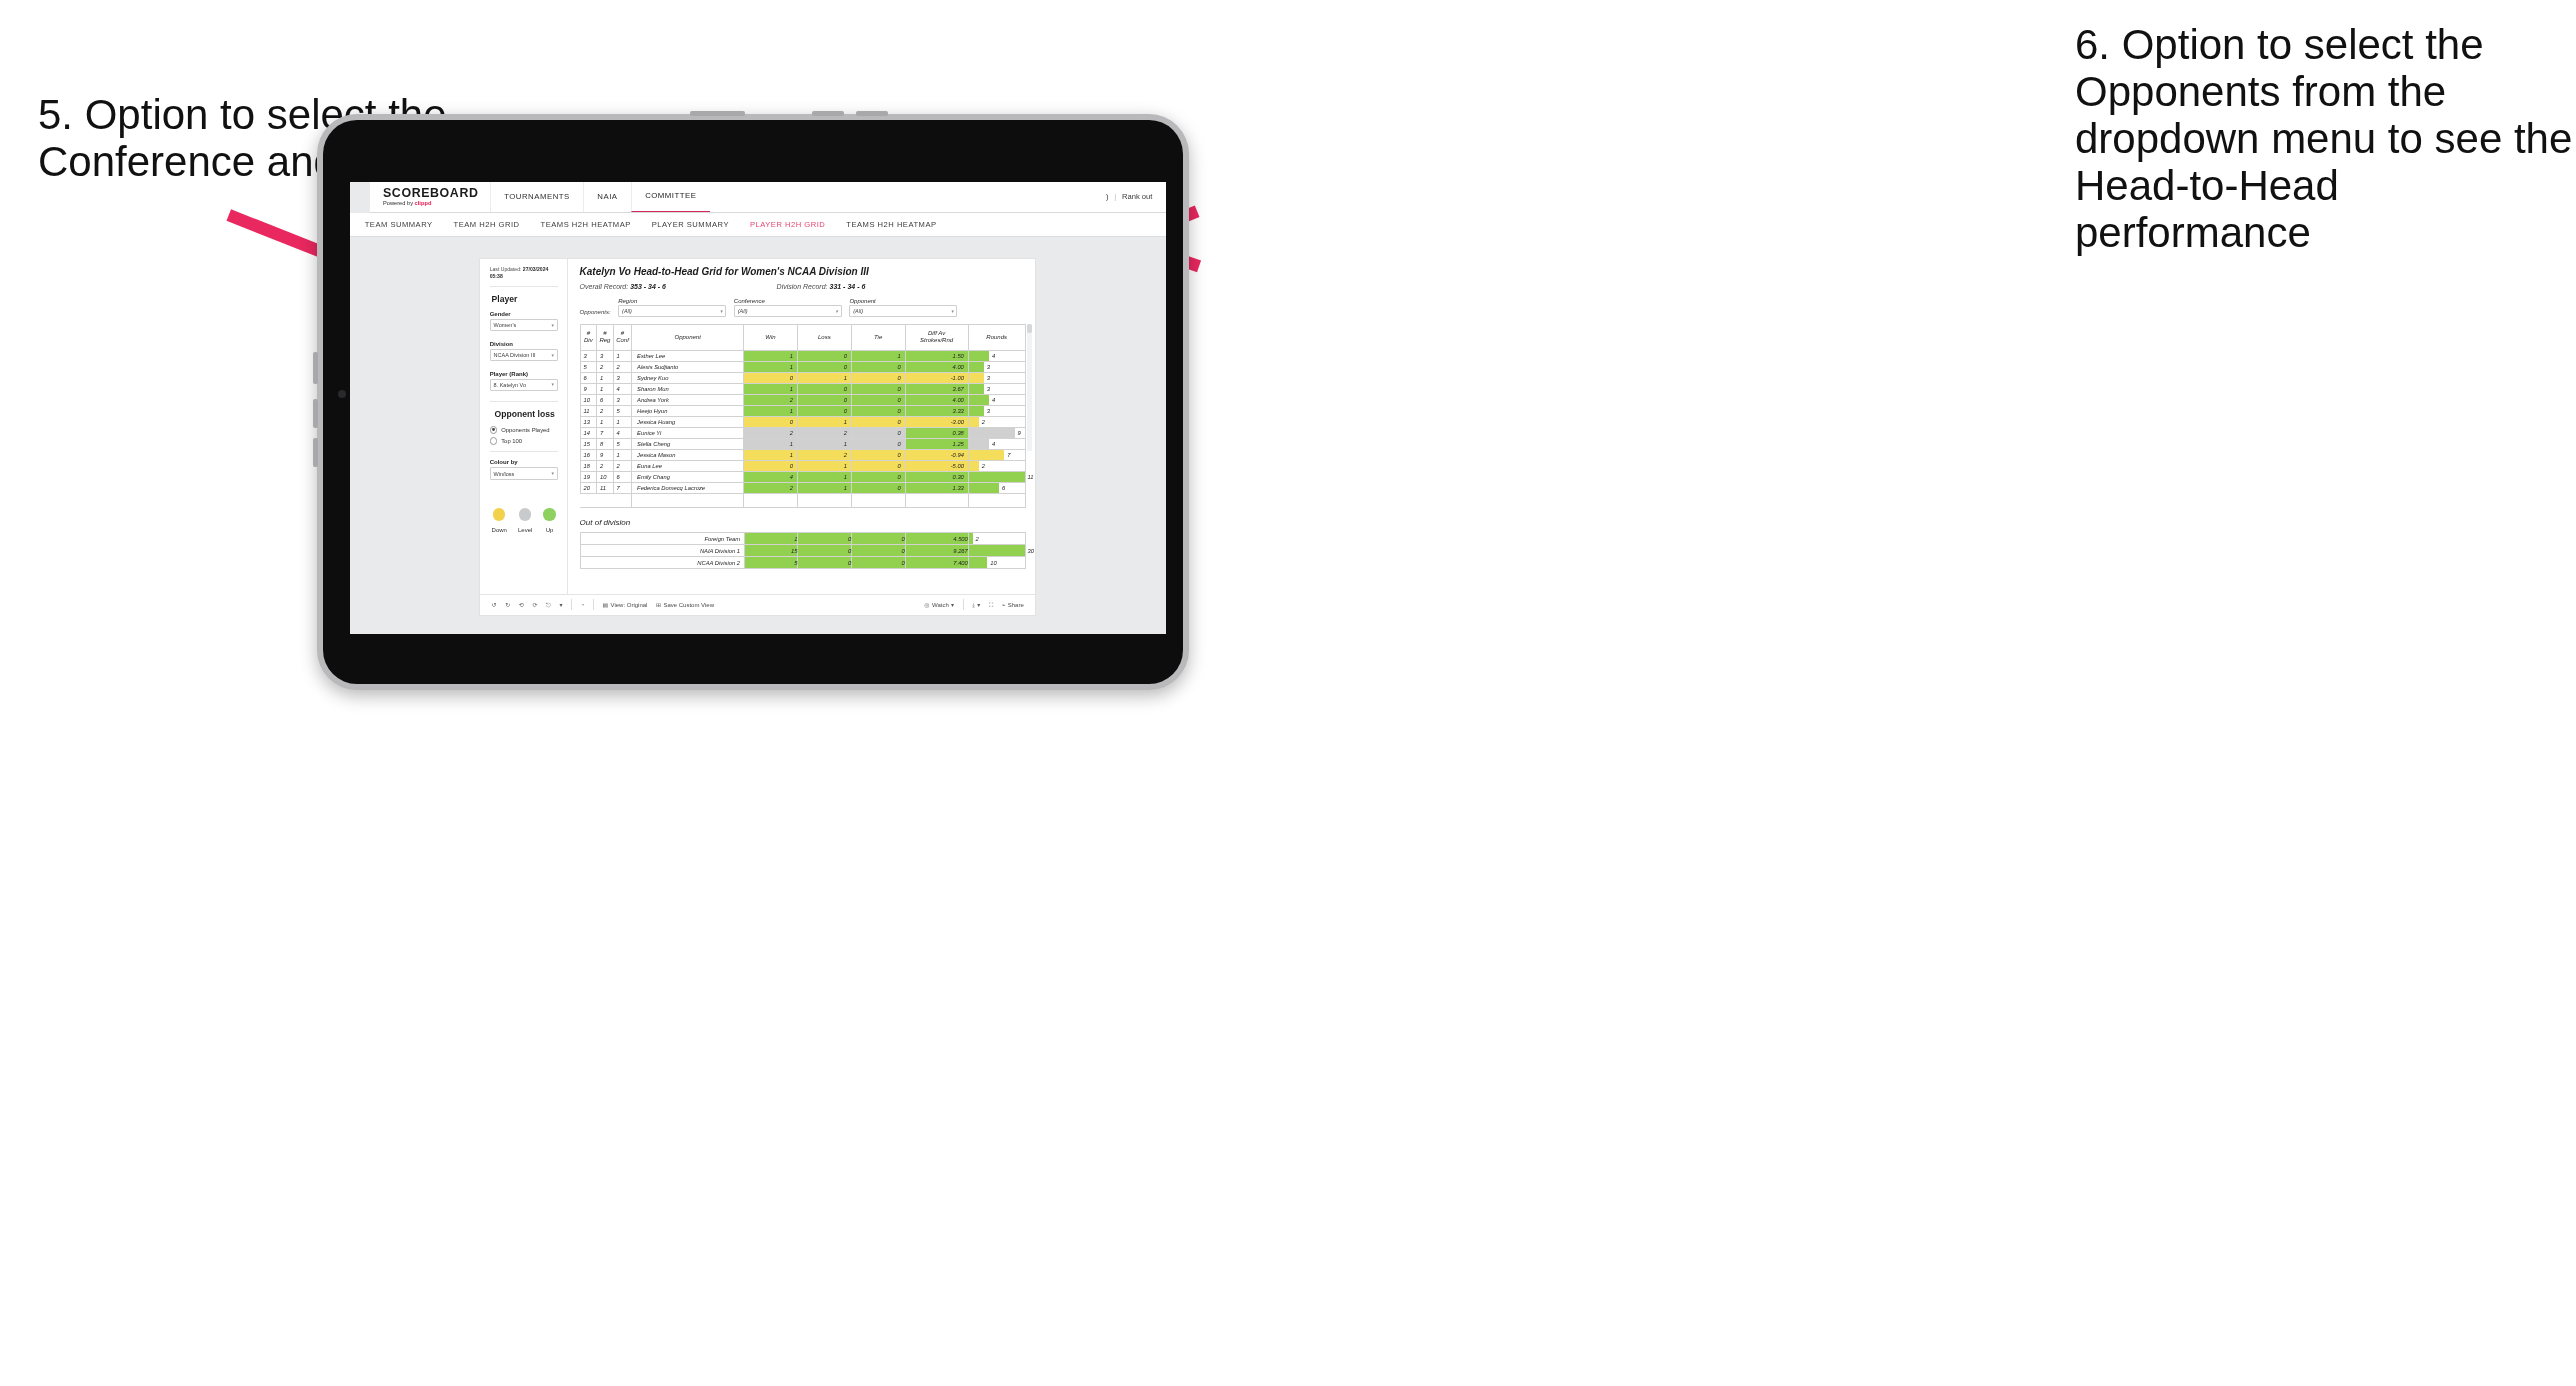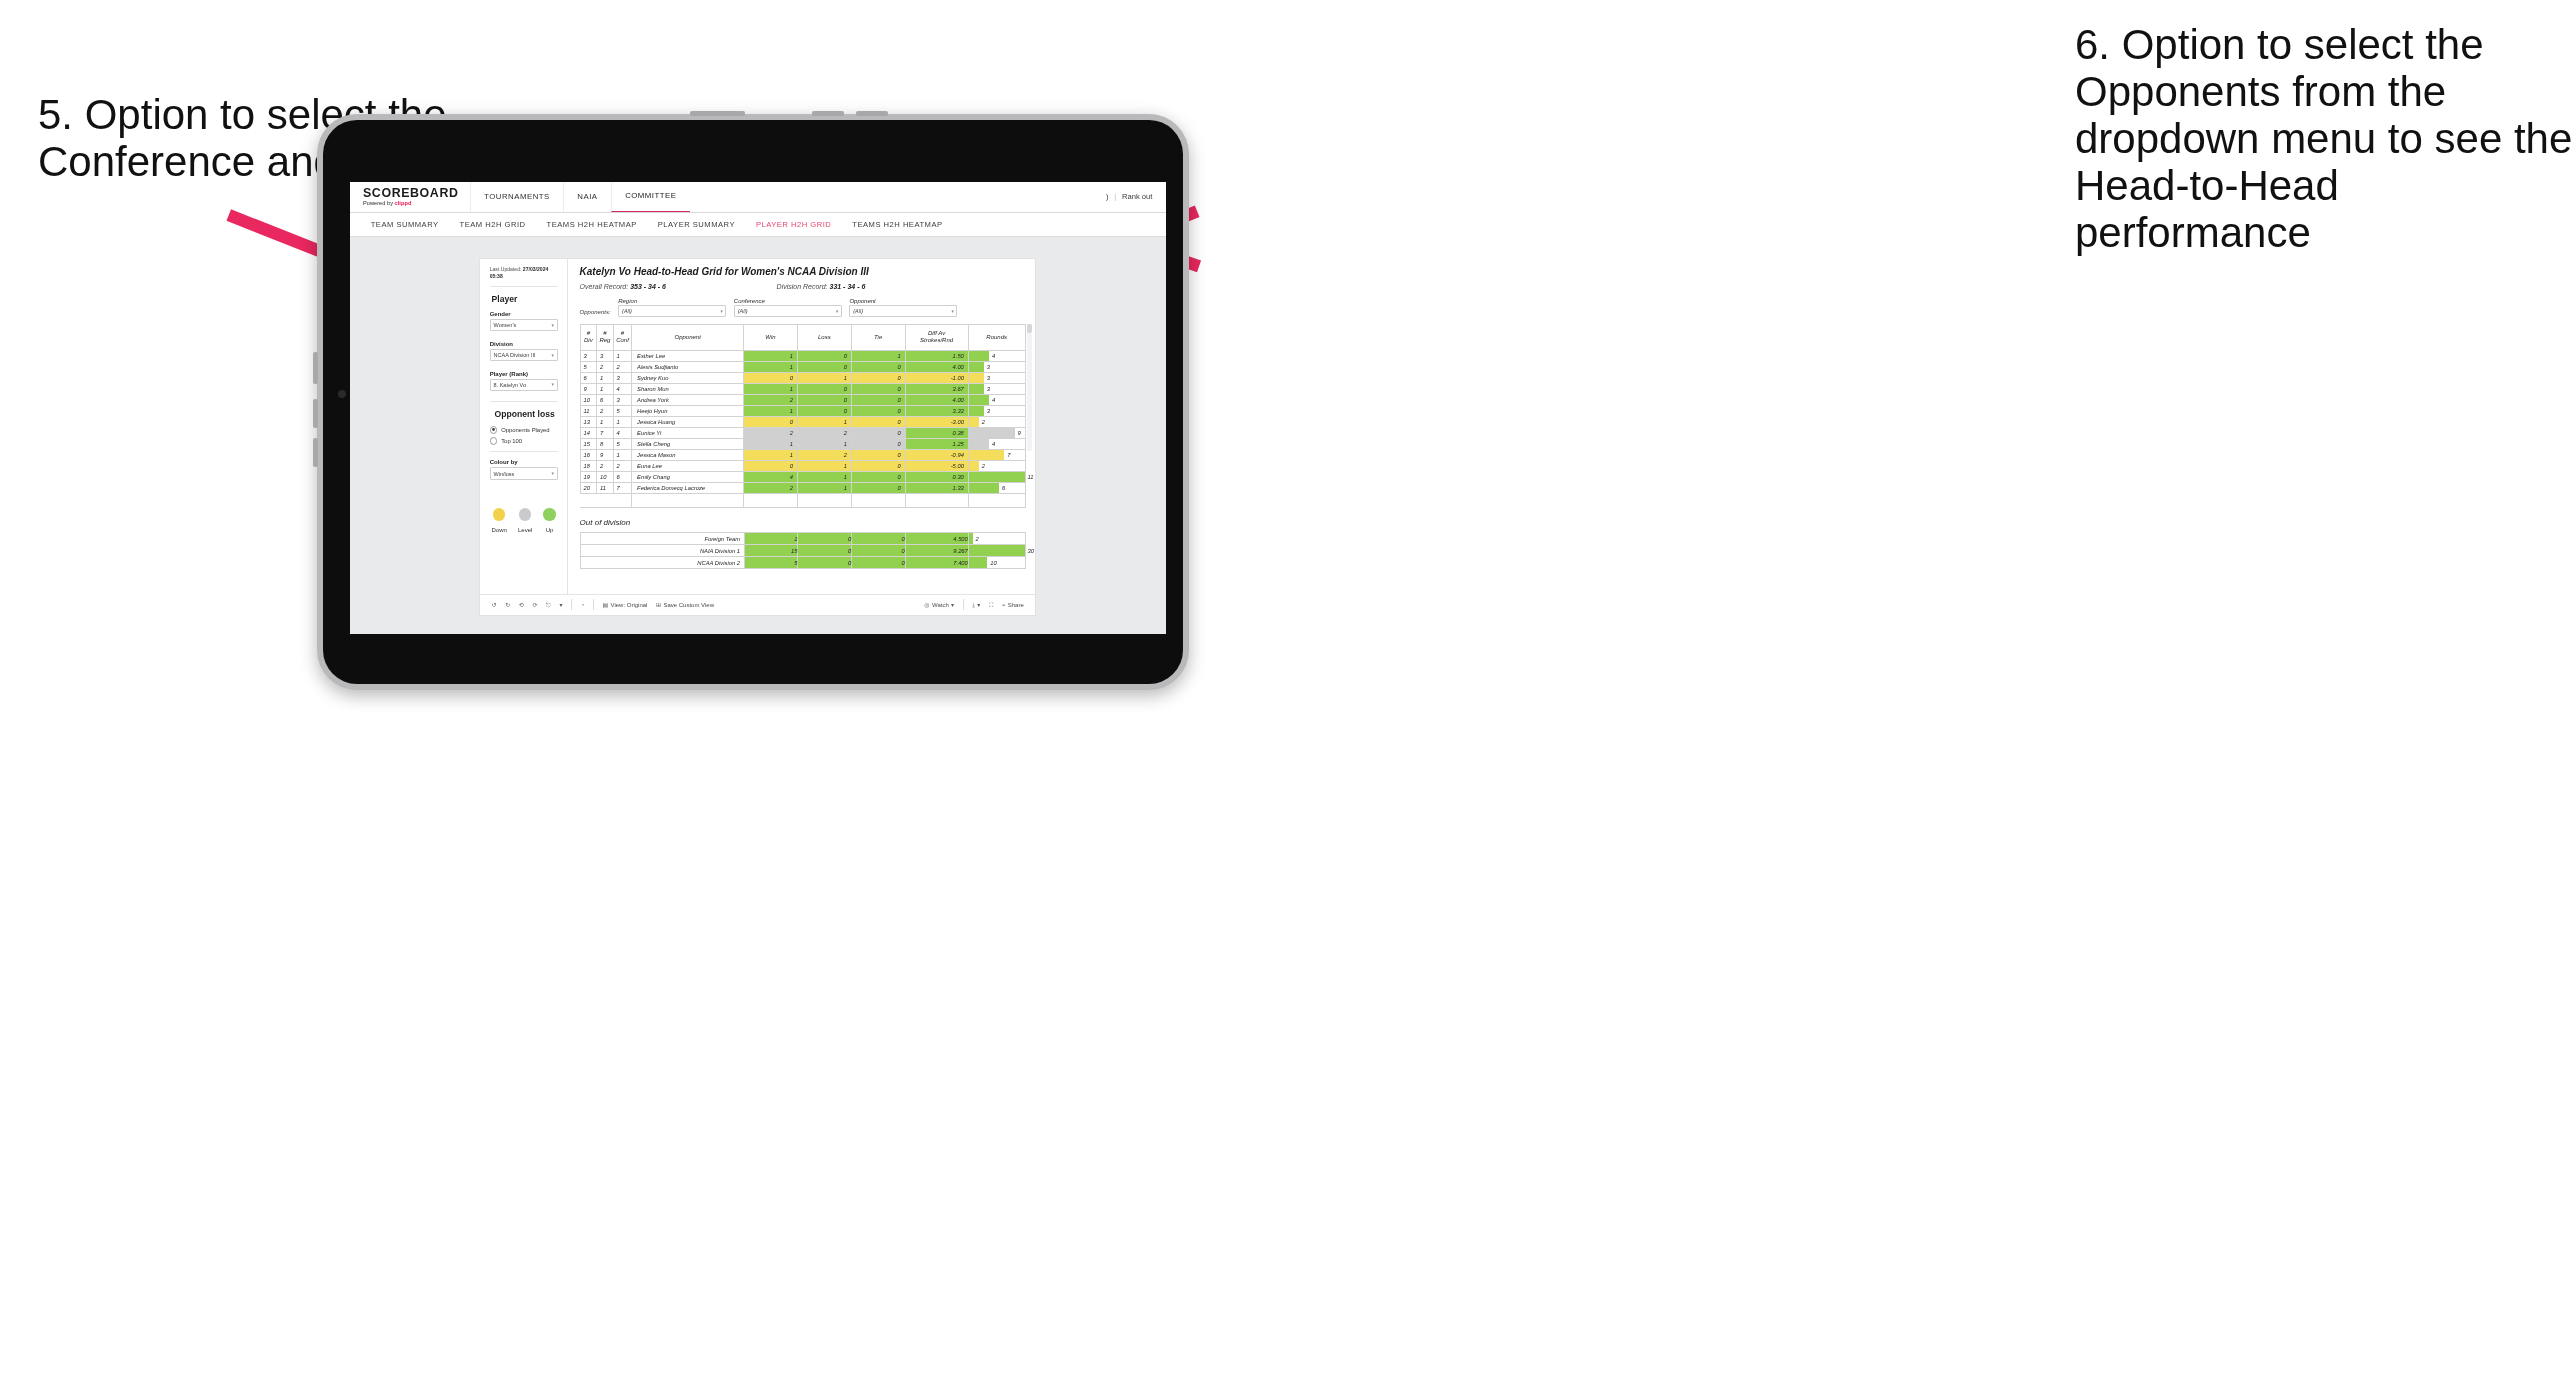--- a/index.html
+++ b/index.html
@@ -44,38 +44,38 @@
   #btn-side3{left:-3.8px;top:324px;width:4.8px;height:28.5px;}
   .cam{position:absolute;left:15px;top:270px;width:8.6px;height:8.6px;border-radius:50%;background:#2a2a2c;}
 
   
   #screen{
     position:absolute;left:27px;top:62px;width:816px;height:452px;
     background:#e9eaec;overflow:hidden;
   }
 
   
-  #site-header{background:#ffffff;border-bottom:1px solid #d9d9d9;height:30px;display:flex;align-items:stretch;}
+  #site-header{background:#ffffff;border-bottom:1px solid #d9d9d9;height:30px;display:flex;align-items:stretch;margin-left:20px;}
   #logo-block{display:flex;flex-direction:column;justify-content:center;padding:0 11.4px 0 13.3px;}
   #logo-word{font-family:"Liberation Sans", sans-serif;font-weight:bold;font-size:12.4px;letter-spacing:0.6px;color:#1b1b1b;line-height:1;}
   #logo-sub{font-size:5.7px;color:#2b2b2b;line-height:1;margin-top:1.9px;}
   #logo-sub b{color:#e8174e;font-weight:bold;}
   .topnav{display:flex;align-items:flex-end;}
   .topnav a{
     font-size:7.8px;letter-spacing:0.5px;color:#2f2f2f;text-decoration:none;
     padding:0 13.3px;height:30px;display:flex;align-items:center;
     border-left:1px solid #ececec;
   }
   .topnav a.active{border-bottom:1.9px solid #d2295a;color:#1a1a1a;}
   #header-right{margin-left:auto;display:flex;align-items:center;padding-right:13.3px;gap:5.7px;font-size:7.6px;color:#3a3a3a;}
   #header-right .sep{color:#c0c0c0;}
   #header-right a{color:#3a3a3a;text-decoration:none;}
 
   
-  #sub-nav{background:#ffffff;border-bottom:1px solid #dcdcdc;height:23px;display:flex;align-items:center;padding-left:21px;gap:21px;}
+  #sub-nav{background:#ffffff;border-bottom:1px solid #dcdcdc;height:23px;display:flex;align-items:center;padding-left:15px;gap:21px;}
   #sub-nav a{font-size:7.6px;letter-spacing:0.5px;color:#3b3b3b;text-decoration:none;}
   #sub-nav a.active{color:#e8436f;}
 
   
   #page-body{padding:21px 0 0 0;height:100%;display:flex;justify-content:center;}
   #viz-card{
     width:555px;background:#ffffff;border:1px solid #e2e2e2;
     display:flex;flex-direction:column;height:356px;
   }
   #viz-main{display:flex;flex:1;min-height:0;}

